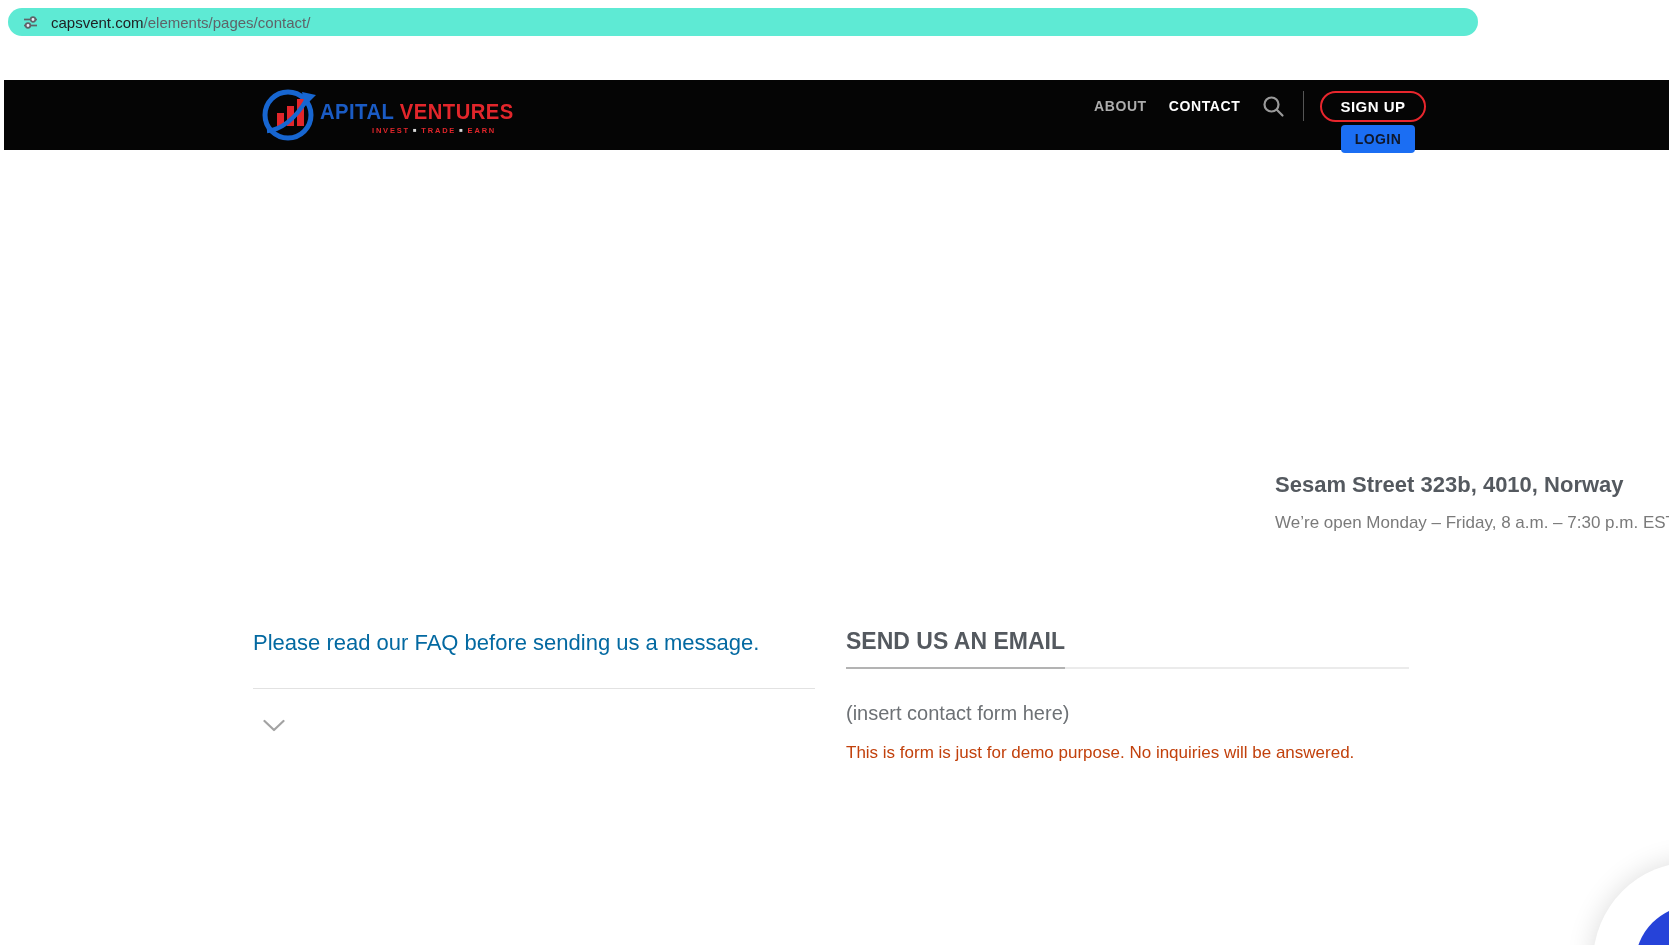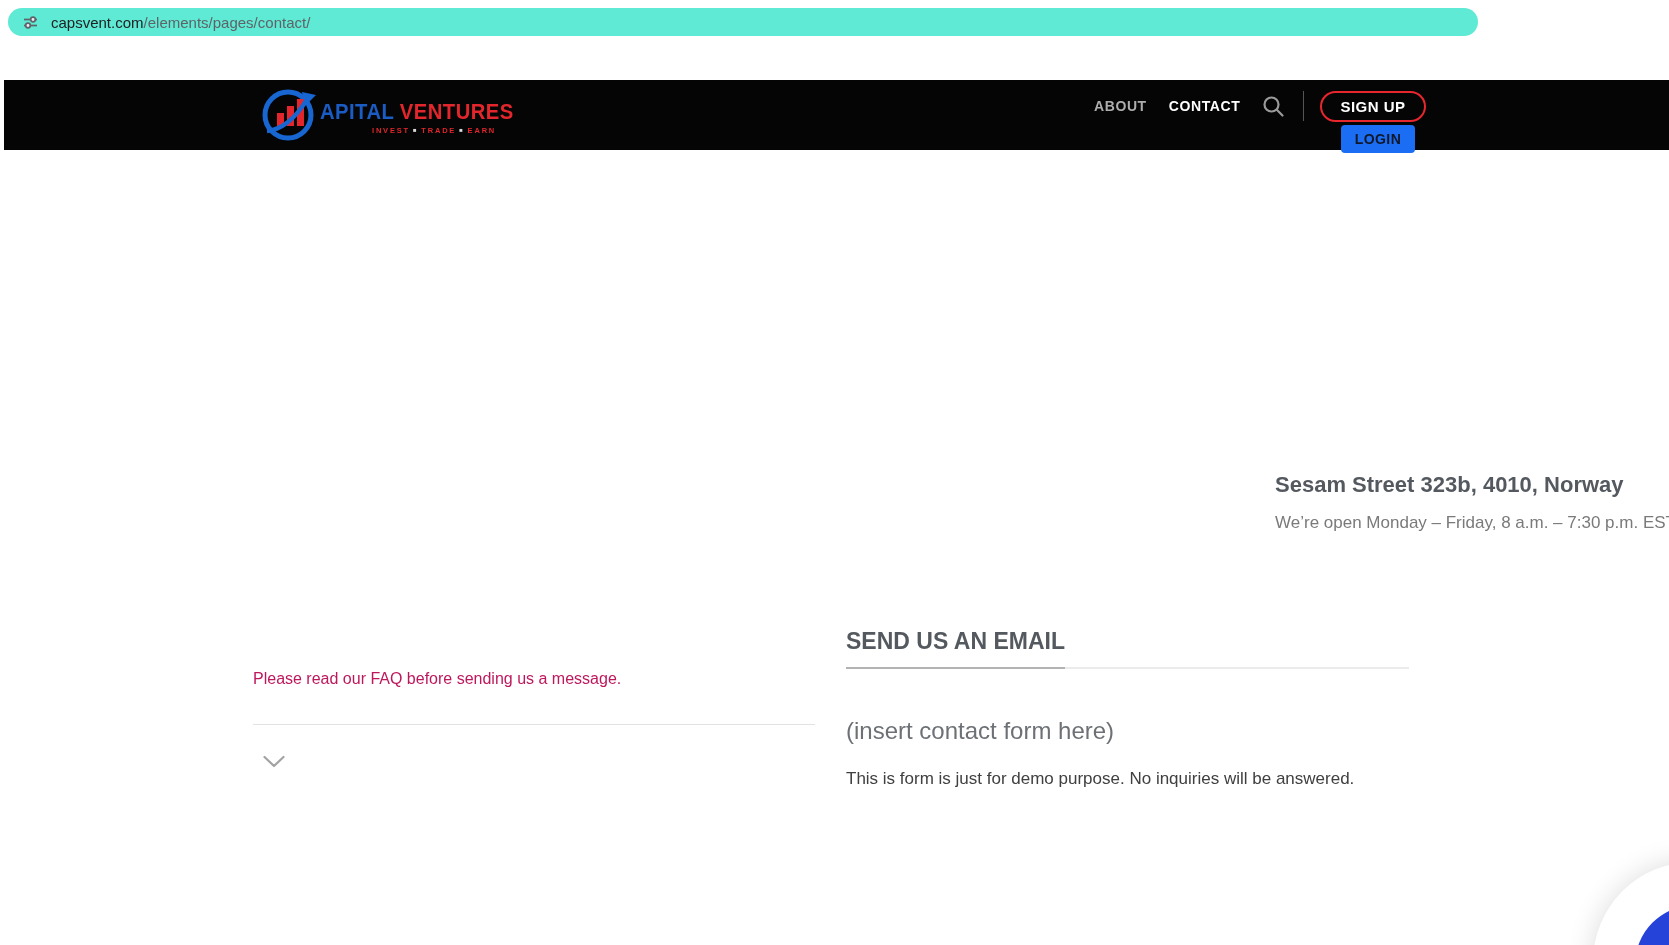--- a/index.html
+++ b/index.html
@@ -42,27 +42,27 @@
   .contact-info h3 { font-size:22px; font-weight:bold; color:#54595f; line-height:30px; white-space:nowrap; }
   .contact-info p  { font-size:17px; color:#7a7a7a; margin-top:13px; white-space:nowrap; }
 
   
   .col { position:absolute; top:628px; }
   .faq-col   { left:253px; width:562px; }
   .email-col { left:846px; width:563px; }
   .section-head { border-bottom:2px solid #ebebeb; }
   .section-head h2 { display:inline-block; font-size:23px; font-weight:bold; color:#54595f;
                      line-height:26px; padding-bottom:13px; border-bottom:2px solid #b3b3b3; margin-bottom:-2px; }
-  .faq-intro { margin-top:36px; font-size:16px; color:#be185d; line-height:30px; margin-bottom:30px; }
+  .faq-intro { font-size:22px; color:#0369a1; line-height:30px; margin-bottom:30px; }
   .faq-item { border-top:1px solid #e2e2e2; padding:21px 0 10px 10px; display:flex; align-items:flex-start; cursor:pointer; }
   .faq-item .chev { margin-top:8px; margin-right:18px; flex:none; }
   .faq-item .q { font-size:18px; color:#5f646b; line-height:30px; width:420px; }
 
-  .form-placeholder { margin-top:48px; font-size:24px; color:#6d7175; line-height:28px; }
-  .demo-note { margin-top:20px; font-size:17px; color:#404040; line-height:28px; }
+  .form-placeholder { margin-top:30px; font-size:20px; color:#6d7175; line-height:28px; }
+  .demo-note { margin-top:12px; font-size:17px; color:#c2410c; line-height:28px; }
 
   
   .chat-halo { position:absolute; left:1593px; top:862px; width:200px; height:200px; border-radius:50%;
                background:#fff; box-shadow:0 0 28px rgba(0,0,0,0.14); }
   .chat-button { position:absolute; left:1635px; top:905px; width:120px; height:120px; border-radius:50%;
                  background:#2643d9; color:#fff; font-weight:bold; font-size:34px; cursor:pointer;
                  display:flex; align-items:center; justify-content:flex-start; padding-left:14px;
                  border:none; font-family:"Liberation Sans", sans-serif; }
 </style>
 </head>

